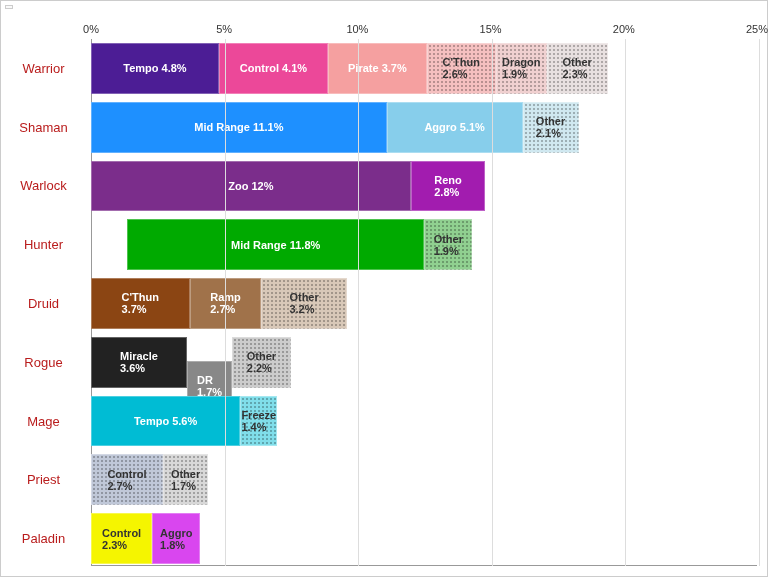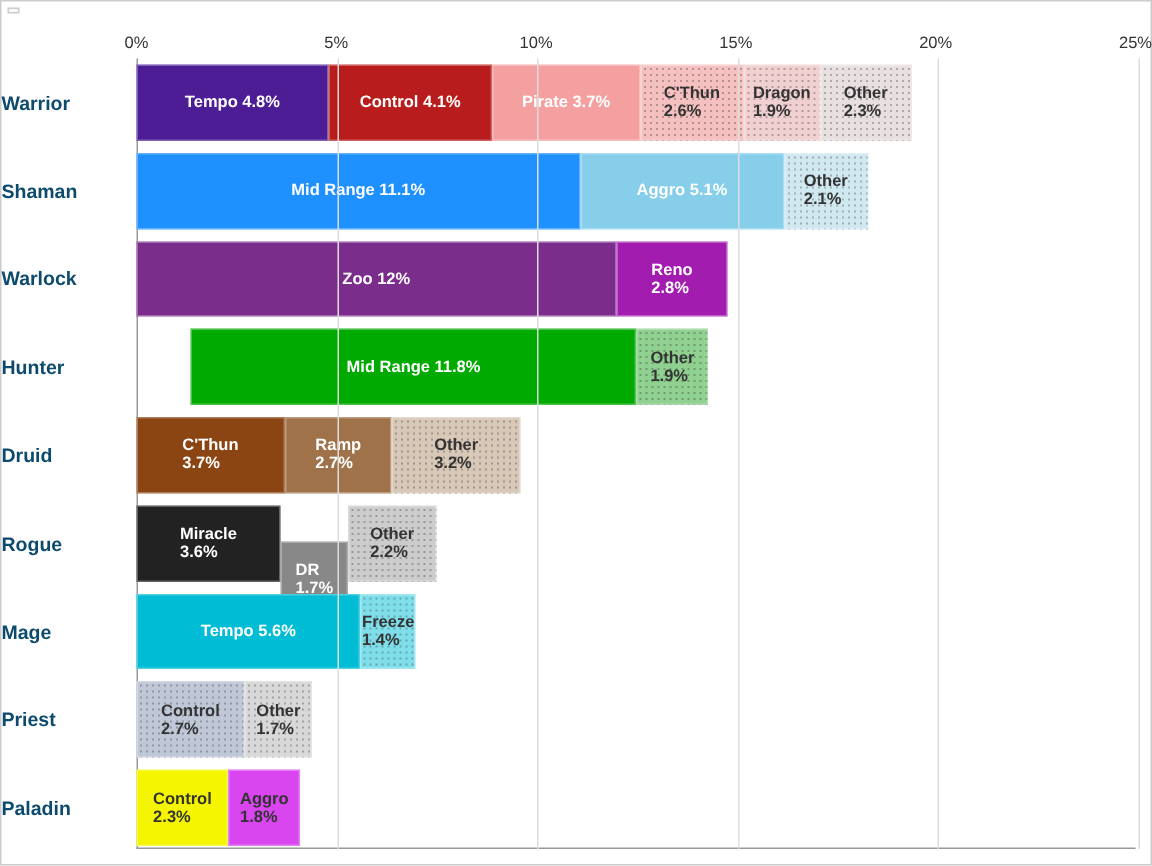--- a/index.html
+++ b/index.html
@@ -61,24 +61,24 @@
       display: flex;
       align-items: center;
       position: absolute;
       left: 0;
       right: 0;
     }
     .row-label {
       position: absolute;
       left: -90px;
       width: 85px;
-      text-align: left;
+      text-align: center;
       font-size: 13px;
-      color: #0c4a6e;
-      font-weight: bold;
+      color: #b91c1c;
+      font-weight: normal;
     }
     .bar-segment {
       height: 100%;
       display: flex;
       align-items: center;
       justify-content: center;
       font-size: 11px;
       font-weight: bold;
       color: #fff;
       overflow: hidden;
@@ -126,21 +126,21 @@
       <div class="x-tick" style="left: 100%;">25%</div>
     </div>
 
   <div class="y-axis-line"></div>
   <div class="x-axis-bottom-line"></div>
 
   <div class="bars-area" id="bars-area">
   <div class="row" style="top: 4px; height: 50.7778px;">
         <div class="row-label">Warrior</div>
         <div class="bar-segment" style="width: 19.2%; height: 100%; background-color: #4c1d95; flex-shrink: 0; border: 1px solid rgba(255, 255, 255, 0.3);">Tempo 4.8%</div>
-        <div class="bar-segment" style="width: 16.4%; height: 100%; background-color: #b91c1c; flex-shrink: 0; border: 1px solid rgba(255, 255, 255, 0.3);">Control 4.1%</div>
+        <div class="bar-segment" style="width: 16.4%; height: 100%; background-color: #ec4899; flex-shrink: 0; border: 1px solid rgba(255, 255, 255, 0.3);">Control 4.1%</div>
         <div class="bar-segment" style="width: 14.8%; height: 100%; background-color: rgb(245, 160, 160); flex-shrink: 0; border: 1px solid rgba(255, 255, 255, 0.3);">Pirate 3.7%</div>
         <div class="bar-segment dotted text-dark" style="width: 10.4%; height: 100%; background-color: rgb(245, 192, 192); flex-shrink: 0; border: 1px solid rgba(255, 255, 255, 0.3);">C'Thun<br>2.6%</div>
         <div class="bar-segment dotted text-dark" style="width: 7.6%; height: 100%; background-color: rgb(240, 208, 208); flex-shrink: 0; border: 1px solid rgba(255, 255, 255, 0.3);">Dragon<br>1.9%</div>
         <div class="bar-segment dotted text-dark" style="width: 9.2%; height: 100%; background-color: rgb(232, 224, 224); flex-shrink: 0; border: 1px solid rgba(255, 255, 255, 0.3);">Other<br>2.3%</div>
       </div>
       <div class="row" style="top: 62.7778px; height: 50.7778px;">
         <div class="row-label">Shaman</div>
         <div class="bar-segment" style="width: 44.4%; height: 100%; background-color: rgb(30, 144, 255); flex-shrink: 0; border: 1px solid rgba(255, 255, 255, 0.3);">Mid Range 11.1%</div>
         <div class="bar-segment" style="width: 20.4%; height: 100%; background-color: rgb(135, 206, 235); flex-shrink: 0; border: 1px solid rgba(255, 255, 255, 0.3);">Aggro 5.1%</div>
         <div class="bar-segment dotted text-dark" style="width: 8.4%; height: 100%; background-color: rgb(208, 232, 240); flex-shrink: 0; border: 1px solid rgba(255, 255, 255, 0.3);">Other<br>2.1%</div>

